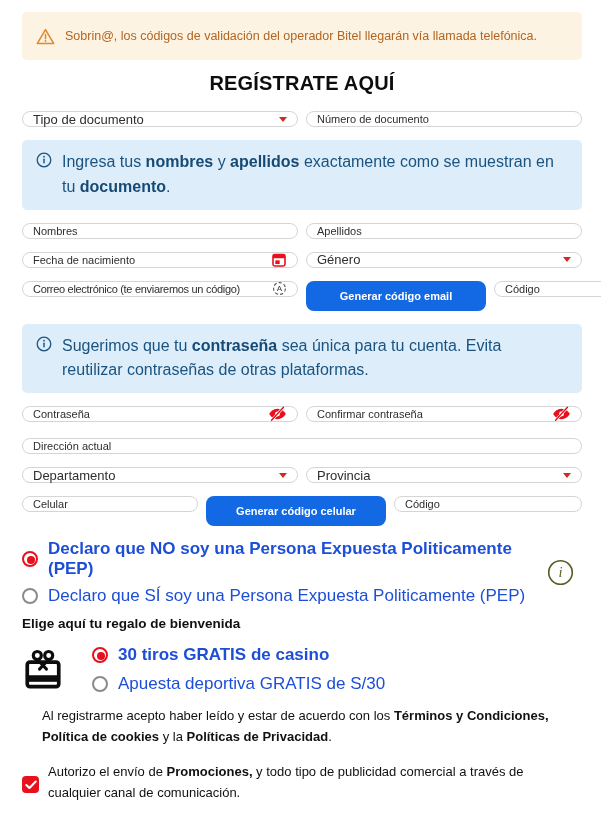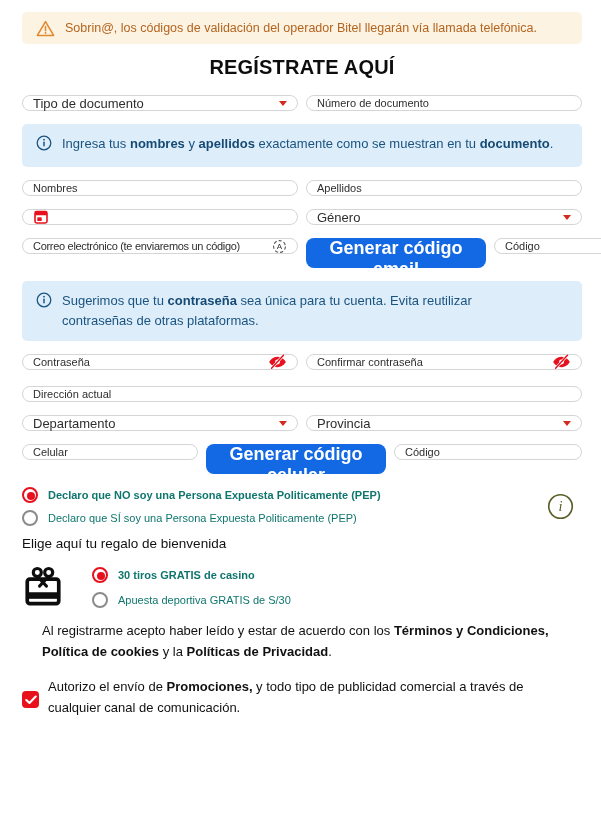--- a/index.html
+++ b/index.html
@@ -8,21 +8,21 @@
     width:601px; height:819px; margin:0 auto;
     font-family:"Liberation Sans", sans-serif;
     color:#222; overflow:hidden;
   }
   .page { padding:12px 19px 0 22px; }
 
   
   .warn-banner {
     background:#fdf3e2; border-radius:5px;
     display:flex; align-items:center; gap:10px;
-    padding:10px 14px; height:32px; margin-bottom:12px;
+    padding:10px 14px; height:48px; margin-bottom:12px;
   }
   .warn-banner .txt { color:#b4641f; font-size:12.5px; }
 
   h1.title {
     text-align:center; font-size:20px; font-weight:bold; color:#0d0d0d;
     letter-spacing:0.2px; margin:10px 0 16px 0;
   }
 
   .row { display:flex; gap:8px; margin-bottom:13px; }
   .col { flex:1 1 0; min-width:0; }
@@ -44,55 +44,55 @@
     width:0; height:0; flex:0 0 auto;
     border-left:4.5px solid transparent; border-right:4.5px solid transparent;
     border-top:5.5px solid #d6281e;
   }
   .iconbtn { flex:0 0 auto; display:flex; align-items:center; cursor:pointer; }
 
   
   .info-box {
     background:#ddeefa; border-radius:5px;
     display:flex; gap:10px; padding:10px 14px; margin-bottom:13px;
-    color:#1a5380; font-size:13px; line-height:1.55; align-items:flex-start;
+    color:#1a5380; font-size:16px; line-height:1.55; align-items:flex-start;
   }
   .info-box b { font-weight:bold; color:#164a74; }
   .info-box .i-ic { margin-top:1px; }
 
   
   .btn-blue {
     border:none; border-radius:8px; background:#1368e4; color:#fff;
     font-family:"Liberation Sans", sans-serif;
-    font-weight:bold; font-size:18px; height:30px; cursor:pointer;
+    font-weight:bold; font-size:11px; height:30px; cursor:pointer;
   }
   .w180 { flex:0 0 180px; }
   .w88  { flex:0 0 88px; }
   .w176 { flex:0 0 176px; }
   .w276 { flex:0 0 276px; }
 
   
   .radio-line { display:flex; align-items:center; gap:10px; margin-bottom:7px; }
   .radio {
     width:16px; height:16px; border-radius:50%;
     border:2px solid #8b8b8b; flex:0 0 auto; position:relative; cursor:pointer;
     background:#fff;
   }
   .radio.checked { border-color:#e8101c; }
   .radio.checked::after {
     content:""; position:absolute; left:3px; top:3px;
     width:8px; height:8px; border-radius:50%; background:#e8101c;
   }
-  .radio-label { font-size:11px; color:#0f766e; }
+  .radio-label { font-size:17px; color:#1d4ed8; }
   .bold { font-weight:bold; }
 
   .pep-wrap { display:flex; justify-content:space-between; align-items:center; margin:3px 0 10px 0; }
   .pep-info { margin-right:8px; }
 
-  .gift-heading { font-size:13.5px; font-weight:normal; color:#111; margin-bottom:14px; }
+  .gift-heading { font-size:13.5px; font-weight:bold; color:#111; margin-bottom:14px; }
   .gift-row { display:flex; align-items:center; gap:28px; margin-bottom:12px; }
   .gift-opts .radio-line { margin-bottom:9px; }
 
   .terms {
     margin:10px 0 14px 20px; font-size:13px; line-height:1.6; color:#111; max-width:540px;
   }
   .terms b { font-weight:bold; }
 
   .promo { display:flex; align-items:center; gap:9px; margin:0 0 16px 0; }
   .checkbox {
@@ -145,20 +145,21 @@
     <div class="field col">
       <input type="text" placeholder="Nombres" style="">
     </div>
     <div class="field col">
       <input type="text" placeholder="Apellidos" style="">
     </div>
   </div>
 
   <div class="row">
     <div class="field col">
+      <input type="text" placeholder="Fecha de nacimiento" style="">
       <span class="iconbtn">
         <svg width="16" height="16" viewBox="0 0 24 24">
           <rect x="3" y="4" width="18" height="17" rx="2.5" fill="none" stroke="#e8101c" stroke-width="2.4"></rect>
           <path d="M3 6.5 a2.5 2.5 0 0 1 2.5 -2.5 h13 a2.5 2.5 0 0 1 2.5 2.5 v3 h-18 z" fill="#e8101c"></path>
           <rect x="6.5" y="12.5" width="6.5" height="5.5" fill="#e8101c"></rect>
         </svg>
       </span>
     </div>
     <div class="field select col">
       <span class="ph">Género</span>

